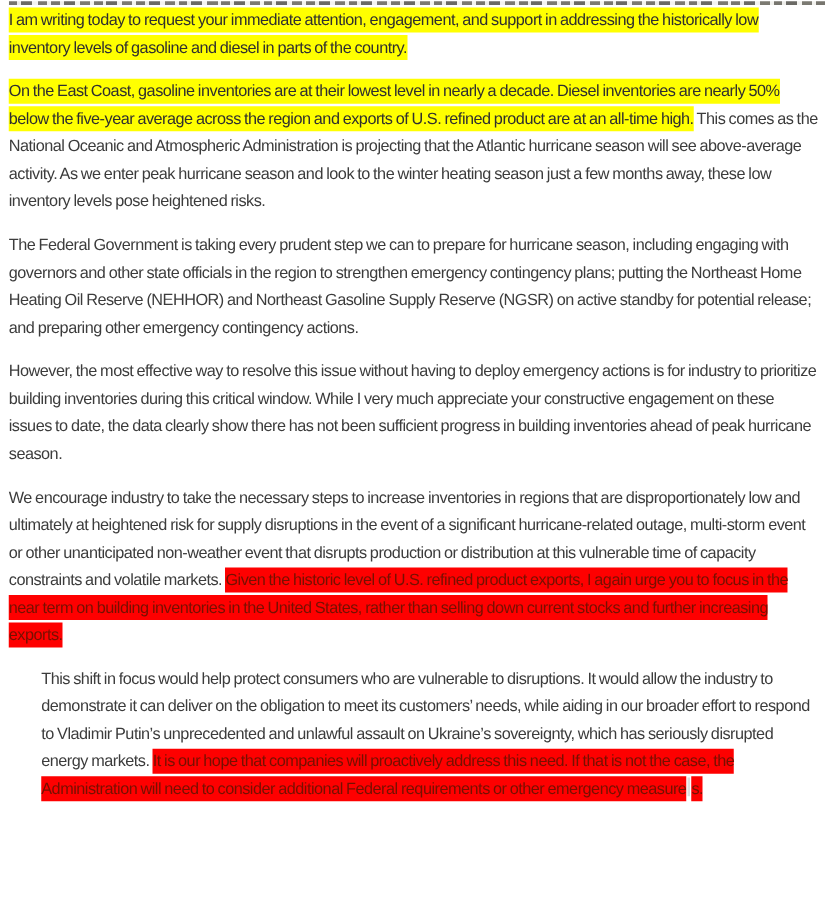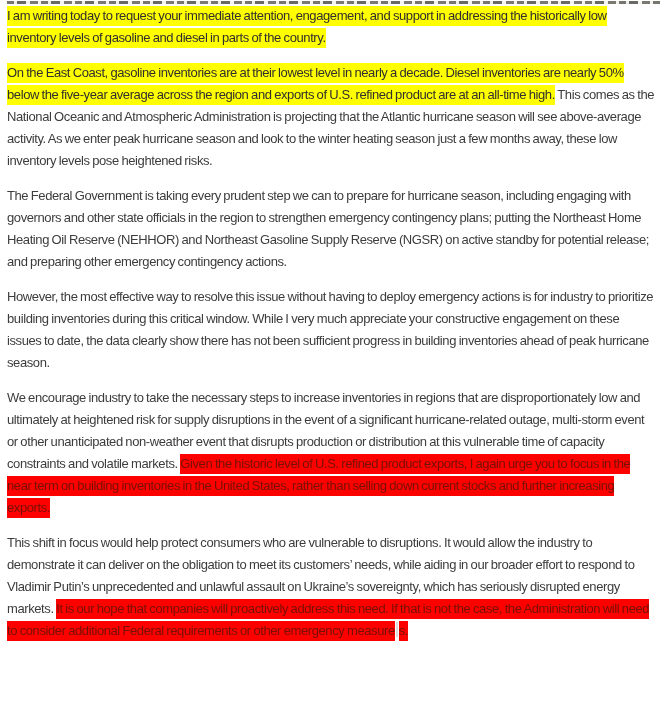--- a/index.html
+++ b/index.html
@@ -28,21 +28,21 @@
     margin: 0 0 1px 0;
     background: repeating-linear-gradient(90deg,
       #55534a 0px 7px, #e8e8e4 7px 10px,
       #45443e 10px 19px, #f0f0ec 19px 23px,
       #5a584e 23px 31px, #eeeeea 31px 34px);
     opacity: 0.8;
   }
   p.para {
     margin: 0 0 13px 0;
   }
-  p.para:last-child { margin-bottom: 0; }
+  p.para:last-child { margin-bottom: 0; margin-left: 26px; }
   .hl-yellow {
     background: var(--hl-yellow, #ffff00);
     color: var(--hl-yellow-text, #2f2f2f);
     padding: 2px 0 3px 0;
   }
   .hl-red {
     background: var(--hl-red, #fe0000);
     color: var(--hl-red-text, #751000);
     padding: 2px 0 3px 0;
     text-align: center;

